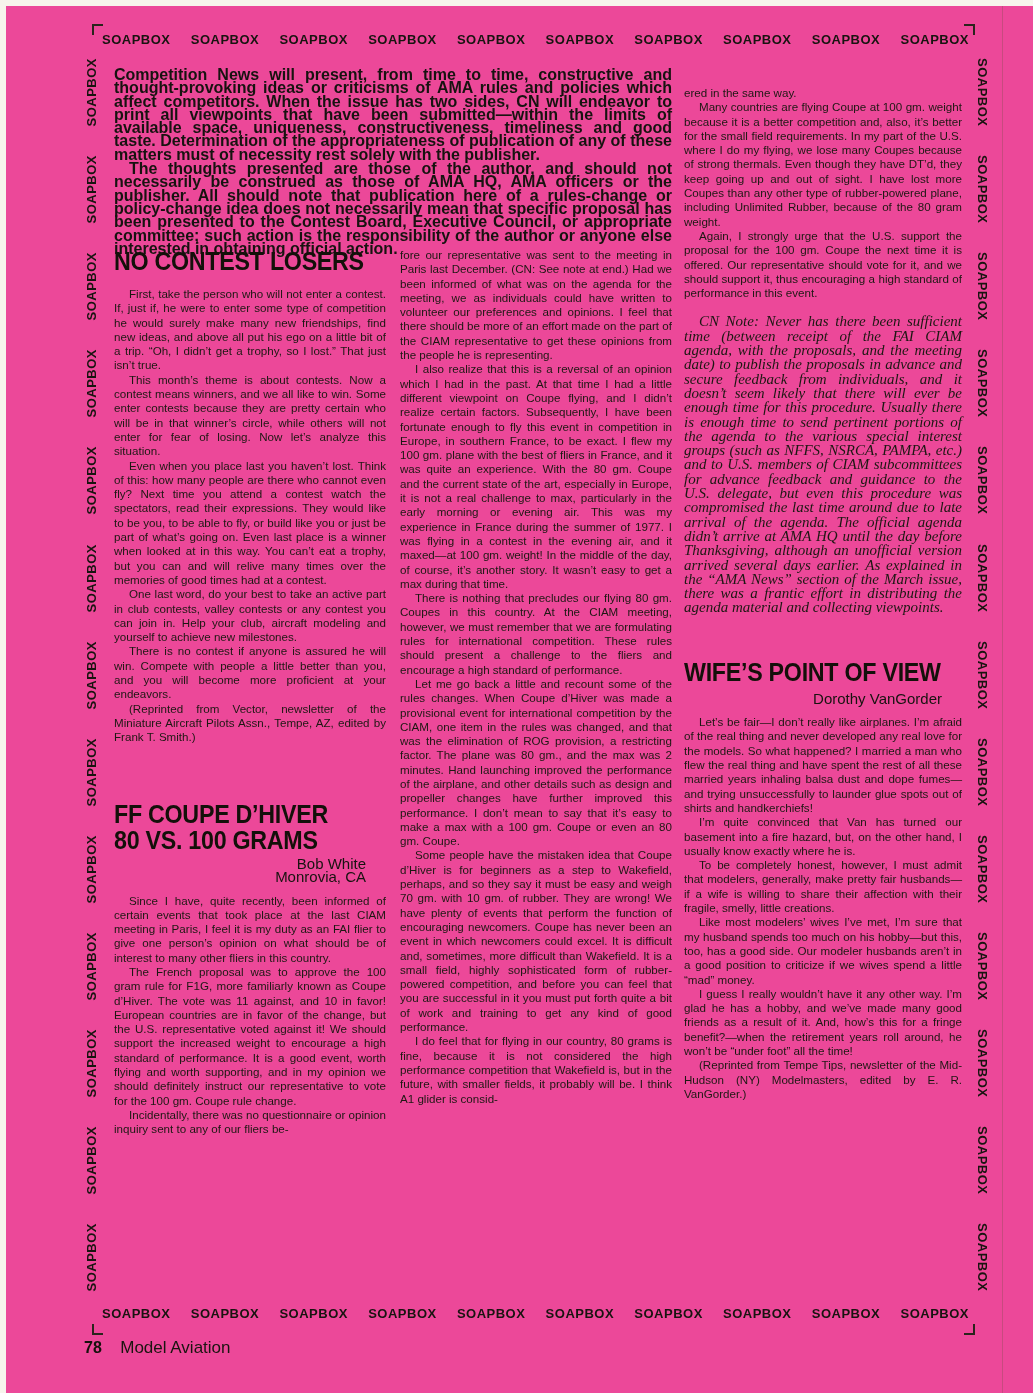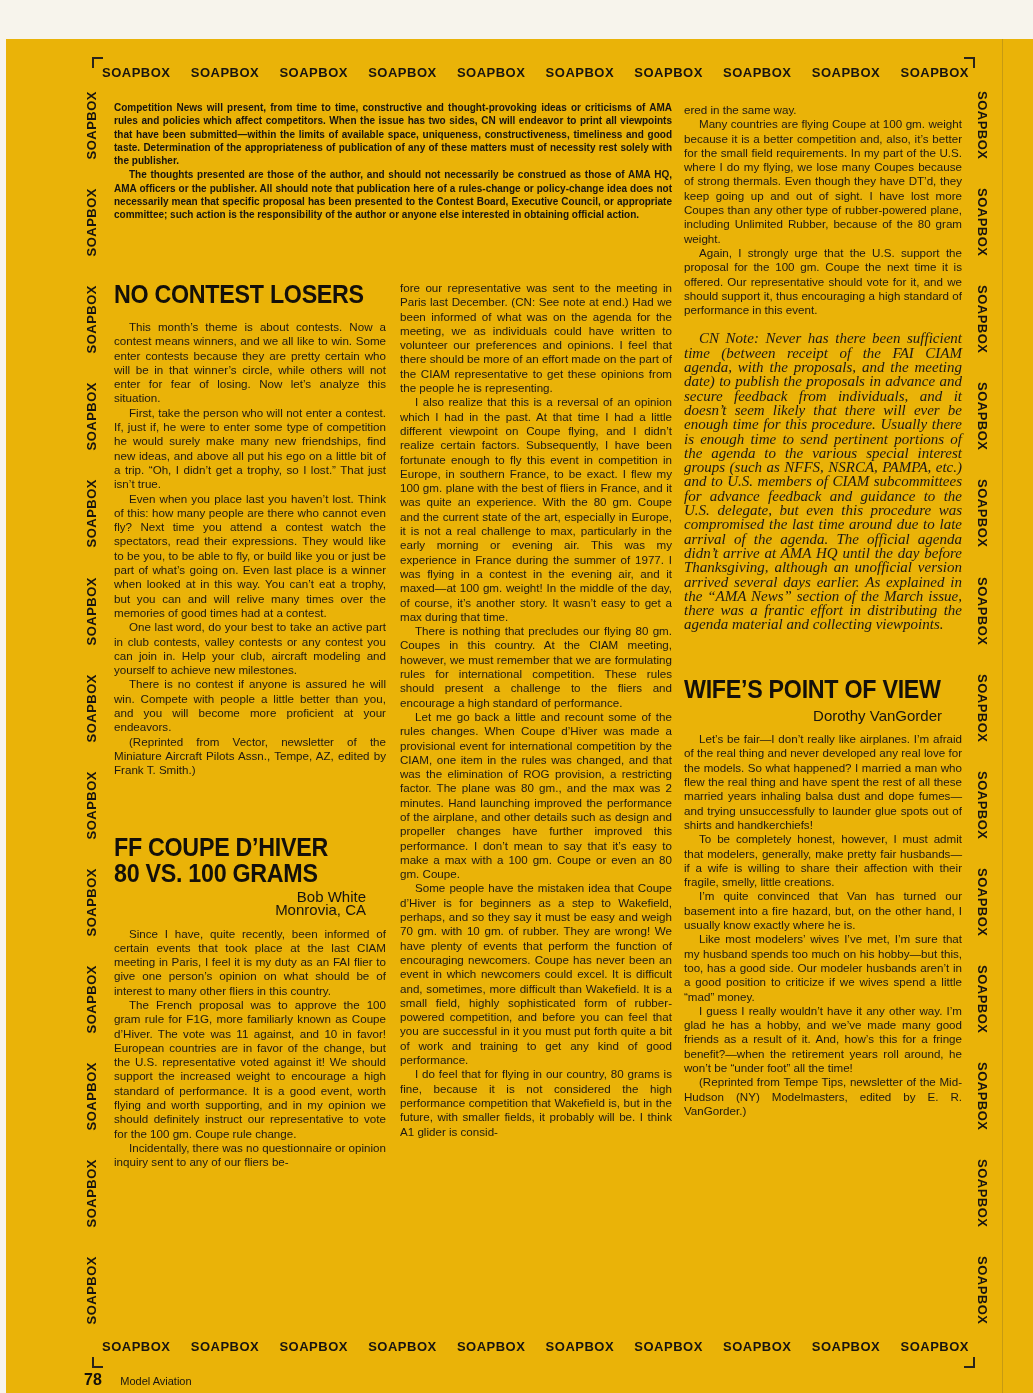--- a/index.html
+++ b/index.html
@@ -5,22 +5,21 @@
   * { margin:0; padding:0; box-sizing:border-box; }
   html,body { width:1033px; height:1393px; }
   body {
     background:#f7f4ec;
     font-family:"Liberation Sans","DejaVu Sans",sans-serif;
     position:relative; overflow:hidden;
     color:#1c1712;
   }
   .page {
     position:absolute; left:6px; top:6px; right:0; bottom:0;
-    background:#eab308;
-    margin-top:33px;
+    background:#ec4899;
   }
   .scan-crease {
     position:absolute; top:0; bottom:0; right:30px; width:1px;
     background:rgba(90,78,52,.25);
   }
   
   .corner { position:absolute; width:11px; height:11px; border-color:#2a241c; }
   .corner.tl { left:86px; top:18px; border-left:2px solid #2a241c; border-top:2px solid #2a241c; }
   .corner.tr { right:58px; top:18px; border-right:2px solid #2a241c; border-top:2px solid #2a241c; }
   .corner.bl { left:86px; top:1318px; border-left:2px solid #2a241c; border-bottom:2px solid #2a241c; }
@@ -41,30 +40,30 @@
     font-weight:bold; font-size:13px; letter-spacing:.5px; color:#181410;
   }
   .border-left { left:76px; }
   .border-right { right:42px; }
   .border-left .bw { writing-mode:vertical-rl; transform:rotate(180deg); }
   .border-right .bw { writing-mode:vertical-rl; }
 
   
   .intro {
     position:absolute; left:108px; top:62px; width:558px;
-    font-weight:bold; font-size:10px; line-height:13.3px;
+    font-weight:bold; font-size:16px; line-height:13.3px;
     text-align:justify; color:#171310;
   }
   .intro p + p { text-indent:15px; margin-top:1px; }
 
   
   .col { position:absolute; }
   .col1 { left:108px; top:242px; width:272px; }
   .col2 { left:394px; top:242px; width:272px; }
-  .col3 { left:678px; top:64px;  width:278px; }
+  .col3 { left:678px; top:80px;  width:278px; }
 
   .body-text { font-size:11.6px; line-height:14.3px; text-align:justify; color:#1d1813; }
   .body-text p { text-indent:15px; }
   .cont p:first-child { text-indent:0; }
 
   .headline {
     font-weight:bold; font-size:24px; line-height:25px;
     letter-spacing:-.3px; color:#14100a; margin:0 0 14px 0;
     transform:scale(.97,1.04); transform-origin:left top;
   }
@@ -72,21 +71,21 @@
   .headline-3 { margin-top:44px; margin-bottom:8px; }
   .hl-line { display:block; }
 
   .byline { text-align:right; padding-right:20px; font-weight:normal; font-size:15px; line-height:13.5px; margin-bottom:10px; color:#171310; }
 
   .cn-note { margin-top:14px; font-style:italic; font-size:15px; line-height:14.3px; text-align:justify; color:#1d1813;font-family:Liberation Serif, serif; }
   .cn-note p { text-indent:15px; }
 
   .footer { position:absolute; left:78px; top:1332px; }
   .page-num { font-weight:bold; font-size:16px; color:#15110c; }
-  .mag-title { font-size:11px; margin-left:14px; color:#1a1510; }
+  .mag-title { font-size:17px; margin-left:14px; color:#1a1510; }
 </style>
 </head>
 <body>
 
 <div class="page">
   <div class="scan-crease"></div>
 
   <div class="corner tl"></div>
   <div class="corner tr"></div>
   <div class="corner bl"></div>
@@ -148,22 +147,22 @@
     </div>
 
   <section class="intro">
     <p>Competition News will present, from time to time, constructive and thought-provoking ideas or criticisms of AMA rules and policies which affect competitors. When the issue has two sides, CN will endeavor to print all viewpoints that have been submitted—within the limits of available space, uniqueness, constructiveness, timeliness and good taste. Determination of the appropriateness of publication of any of these matters must of necessity rest solely with the publisher.</p>
     <p>The thoughts presented are those of the author, and should not necessarily be construed as those of AMA HQ, AMA officers or the publisher. All should note that publication here of a rules-change or policy-change idea does not necessarily mean that specific proposal has been presented to the Contest Board, Executive Council, or appropriate committee; such action is the responsibility of the author or anyone else interested in obtaining official action.</p>
   </section>
 
   <section class="col col1">
     <h2 class="headline">NO CONTEST LOSERS</h2>
     <div class="body-text">
+        <p>First, take the person who will not enter a contest. If, just if, he were to enter some type of competition he would surely make many new friendships, find new ideas, and above all put his ego on a little bit of a trip. “Oh, I didn’t get a trophy, so I lost.” That just isn’t true.</p>
         <p>This month’s theme is about contests. Now a contest means winners, and we all like to win. Some enter contests because they are pretty certain who will be in that winner’s circle, while others will not enter for fear of losing. Now let’s analyze this situation.</p>
-        <p>First, take the person who will not enter a contest. If, just if, he were to enter some type of competition he would surely make many new friendships, find new ideas, and above all put his ego on a little bit of a trip. “Oh, I didn’t get a trophy, so I lost.” That just isn’t true.</p>
         <p>Even when you place last you haven’t lost. Think of this: how many people are there who cannot even fly? Next time you attend a contest watch the spectators, read their expressions. They would like to be you, to be able to fly, or build like you or just be part of what’s going on. Even last place is a winner when looked at in this way. You can’t eat a trophy, but you can and will relive many times over the memories of good times had at a contest.</p>
         <p>One last word, do your best to take an active part in club contests, valley contests or any contest you can join in. Help your club, aircraft modeling and yourself to achieve new milestones.</p>
         <p>There is no contest if anyone is assured he will win. Compete with people a little better than you, and you will become more proficient at your endeavors.</p>
         <p>(Reprinted from Vector, newsletter of the Miniature Aircraft Pilots Assn., Tempe, AZ, edited by Frank T. Smith.)</p>
       </div>
 
     <h2 class="headline headline-2">
       <span class="hl-line">FF COUPE D’HIVER</span>
       <span class="hl-line">80 VS. 100 GRAMS</span>
     </h2>
@@ -198,22 +197,22 @@
     <div class="cn-note">
       <p>CN Note: Never has there been sufficient time (between receipt of the FAI CIAM agenda, with the proposals, and the meeting date) to publish the proposals in advance and secure feedback from individuals, and it doesn’t seem likely that there will ever be enough time for this procedure. Usually there is enough time to send pertinent portions of the agenda to the various special interest groups (such as NFFS, NSRCA, PAMPA, etc.) and to U.S. members of CIAM subcommittees for advance feedback and guidance to the U.S. delegate, but even this procedure was compromised the last time around due to late arrival of the agenda. The official agenda didn’t arrive at AMA HQ until the day before Thanksgiving, although an unofficial version arrived several days earlier. As explained in the “AMA News” section of the March issue, there was a frantic effort in distributing the agenda material and collecting viewpoints.</p>
     </div>
 
     <h2 class="headline headline-3">WIFE’S POINT OF VIEW</h2>
     <div class="byline">
       <div>Dorothy VanGorder</div>
     </div>
     <div class="body-text">
         <p>Let’s be fair—I don’t really like airplanes. I’m afraid of the real thing and never developed any real love for the models. So what happened? I married a man who flew the real thing and have spent the rest of all these married years inhaling balsa dust and dope fumes—and trying unsuccessfully to launder glue spots out of shirts and handkerchiefs!</p>
+        <p>I’m quite convinced that Van has turned our basement into a fire hazard, but, on the other hand, I usually know exactly where he is.</p>
         <p>To be completely honest, however, I must admit that modelers, generally, make pretty fair husbands—if a wife is willing to share their affection with their fragile, smelly, little creations.</p>
-        <p>I’m quite convinced that Van has turned our basement into a fire hazard, but, on the other hand, I usually know exactly where he is.</p>
         <p>Like most modelers’ wives I’ve met, I’m sure that my husband spends too much on his hobby—but this, too, has a good side. Our modeler husbands aren’t in a good position to criticize if we wives spend a little “mad” money.</p>
         <p>I guess I really wouldn’t have it any other way. I’m glad he has a hobby, and we’ve made many good friends as a result of it. And, how’s this for a fringe benefit?—when the retirement years roll around, he won’t be “under foot” all the time!</p>
         <p>(Reprinted from Tempe Tips, newsletter of the Mid-Hudson (NY) Modelmasters, edited by E. R. VanGorder.)</p>
       </div>
   </section>
 
   <footer class="footer">
     <span class="page-num">78</span>
     <span class="mag-title">Model Aviation</span>
   </footer>

